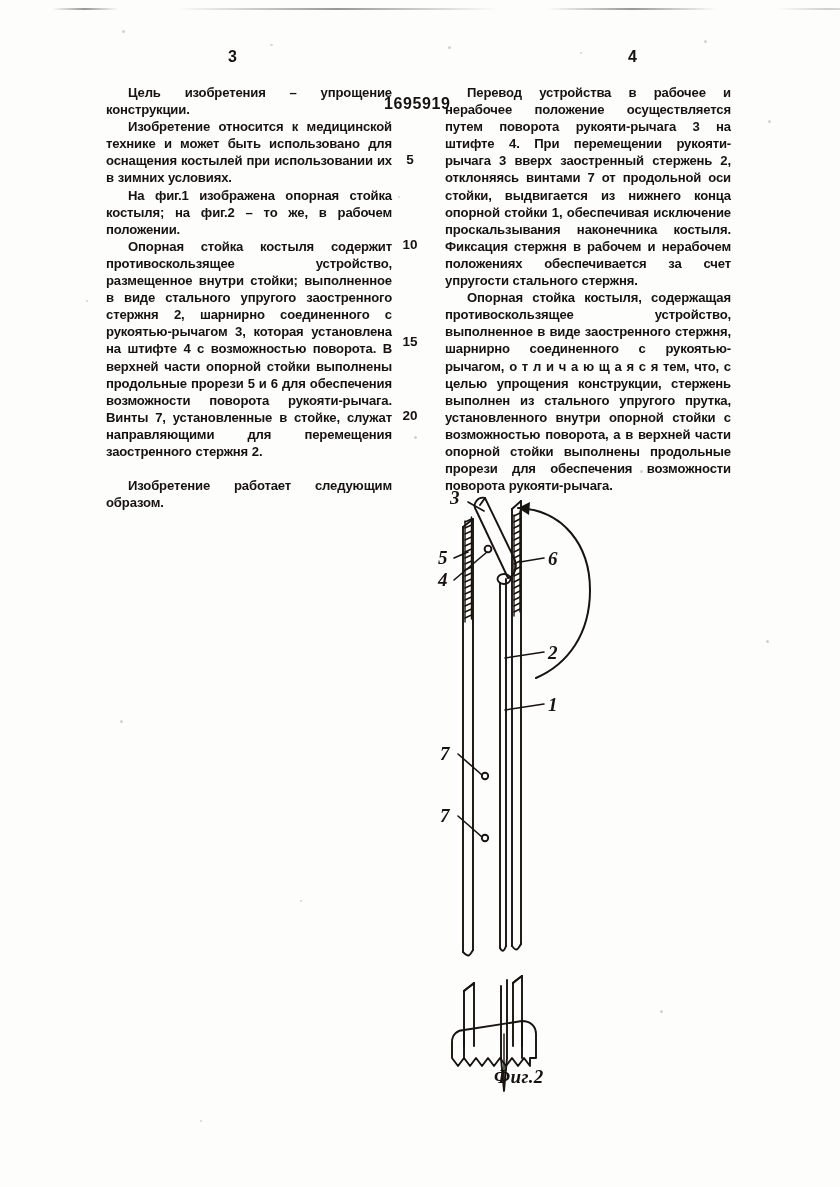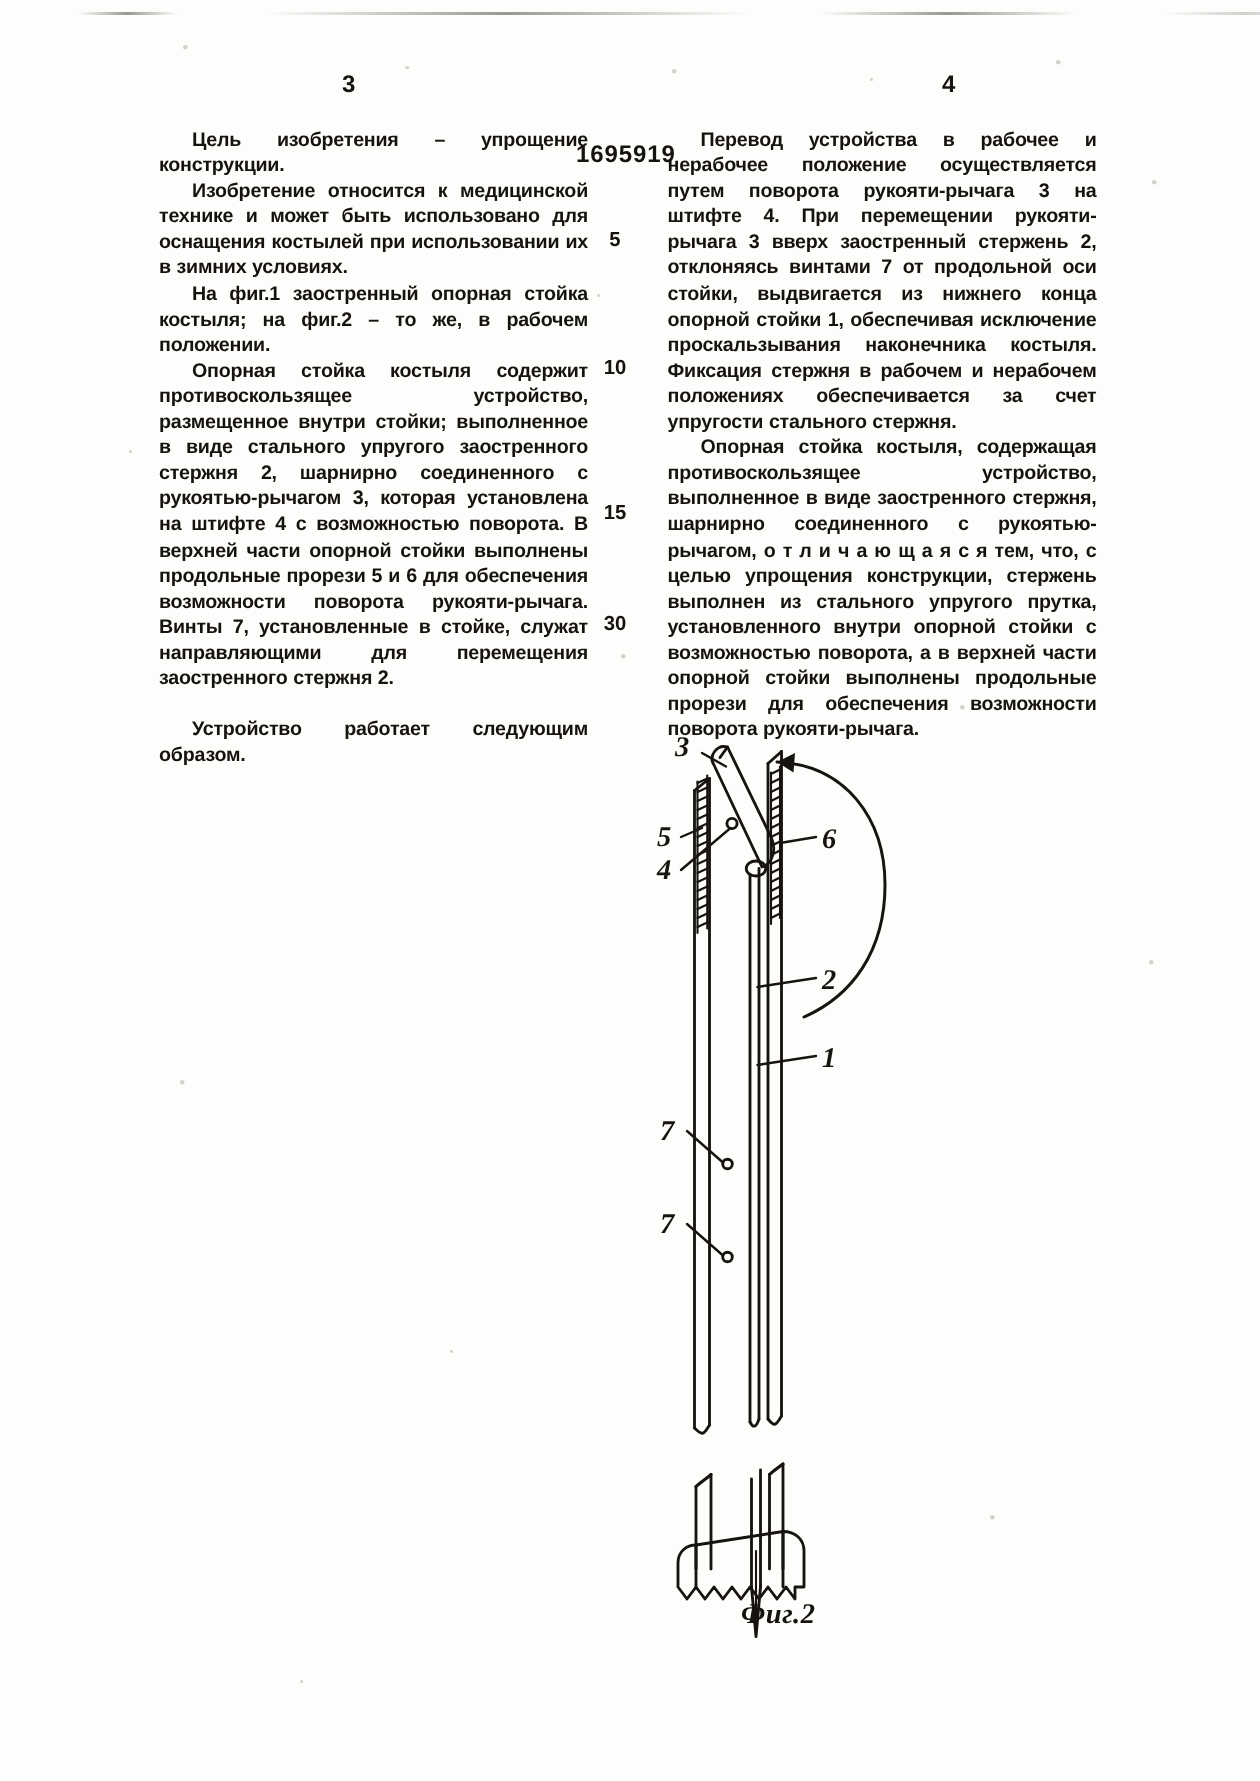--- a/index.html
+++ b/index.html
@@ -151,34 +151,34 @@
 
   <div class="hdr">
     <span class="pnum-l">3</span>
     <span class="pcode">1695919</span>
     <span class="pnum-r">4</span>
   </div>
 
   <div class="col left">
     <p class="ind">Цель изобретения – упрощение конструкции.</p>
     <p class="ind">Изобретение относится к медицинской технике и может быть использовано для оснащения костылей при использовании их в зимних условиях.</p>
-    <p class="ind">На фиг.1 заостренный опорная стойка костыля; на фиг.2 – то же, в рабочем положении.</p>
+    <p class="ind">На фиг.1 изображена опорная стойка костыля; на фиг.2 – то же, в рабочем положении.</p>
     <p class="ind">Опорная стойка костыля содержит противоскользящее устройство, размещенное внутри стойки; выполненное в виде стального упругого заостренного стержня 2, шарнирно соединенного с рукоятью-рычагом 3, которая установлена на штифте 4 с возможностью поворота. В верхней части опорной стойки выполнены продольные прорези 5 и 6 для обеспечения возможности поворота рукояти-рычага. Винты 7, установленные в стойке, служат направляющими для перемещения заостренного стержня 2.</p>
-    <p class="ind gap">Устройство работает следующим образом.</p>
+    <p class="ind gap">Изобретение работает следующим образом.</p>
   </div>
 
   <div class="col right">
     <p class="ind">Перевод устройства в рабочее и нерабочее положение осуществляется путем поворота рукояти-рычага 3 на штифте 4. При перемещении рукояти-рычага 3 вверх заостренный стержень 2, отклоняясь винтами 7 от продольной оси стойки, выдвигается из нижнего конца опорной стойки 1, обеспечивая исключение проскальзывания наконечника костыля. Фиксация стержня в рабочем и нерабочем положениях обеспечивается за счет упругости стального стержня.</p>
     <p class="ind">Опорная стойка костыля, содержащая противоскользящее устройство, выполненное в виде заостренного стержня, шарнирно соединенного с рукоятью-рычагом, о т л и ч а ю щ а я с я  тем, что, с целью упрощения конструкции, стержень выполнен из стального упругого прутка, установленного внутри опорной стойки с возможностью поворота, а в верхней части опорной стойки выполнены продольные прорези для обеспечения возможности поворота рукояти-рычага.</p>
   </div>
 
   <div class="lineno" style="top:152px;">5</div>
   <div class="lineno" style="top:237px;text-align:center;">10</div>
   <div class="lineno" style="top:334px;">15</div>
-  <div class="lineno" style="top:408px;">30</div>
+  <div class="lineno" style="top:408px;">20</div>
 
   <div class="figure">
     <svg width="240" height="620" viewBox="0 0 240 620">
       <g fill="none" stroke="#17130f" stroke-width="1.9" stroke-linecap="round" stroke-linejoin="round">
 
         <path d="M86 22 C132 24 158 60 158 104 C158 148 136 178 104 192" stroke-width="2" fill="none"></path>
         <path d="M86 22 L98 16 L97 29 Z" fill="#17130f" stroke="none"></path>
 
         <path d="M31 41 L31 466"></path>
         <path d="M41 33 L41 464"></path>

